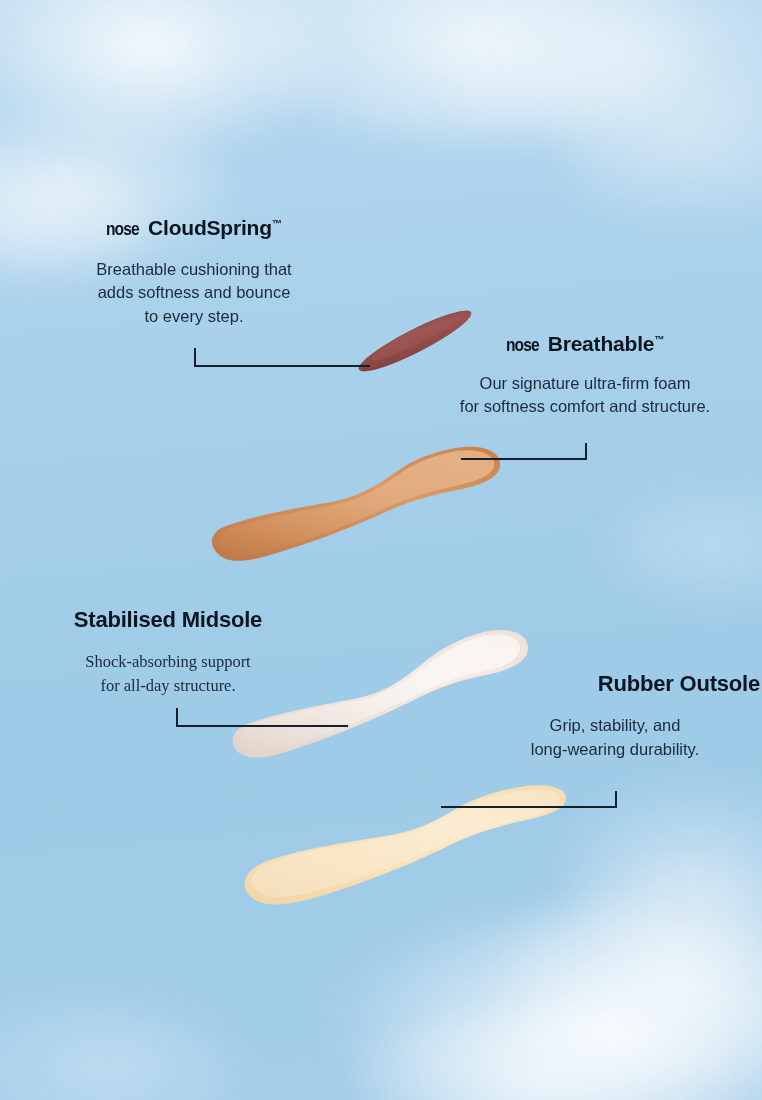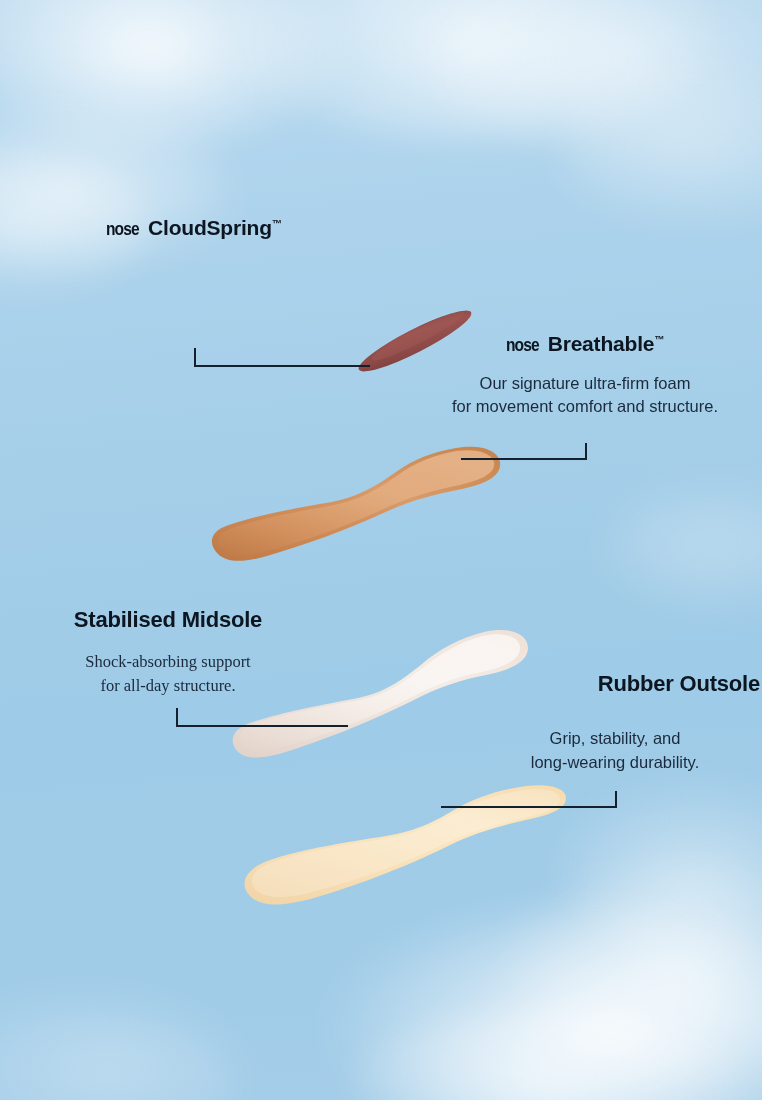--- a/index.html
+++ b/index.html
@@ -256,45 +256,50 @@
   <div class="leader" style="left:438px;top:790px;">
     <svg width="185" height="28" viewBox="0 0 185 28">
       <path d="M3,17 L178,17 L178,1" fill="none" stroke="#14202e" stroke-width="2"></path>
     </svg>
   </div>
 
   <div class="callout" style="left:34px;top:216px;width:320px;">
     <div class="heading" style="text-align:center;">
       <span class="brandmark">nose</span><span>CloudSpring</span><span class="tm">™</span>
     </div>
+    <div class="body" style="margin-top:18px;">
+      <div>Breathable cushioning that</div>
+      <div>adds softness and bounce</div>
+      <div>to every step.</div>
+    </div>
   </div>
 
   <div class="callout" style="left:430px;top:332px;width:310px;">
     <div class="heading" style="text-align:center;">
       <span class="brandmark">nose</span><span>Breathable</span><span class="tm">™</span>
     </div>
     <div class="body" style="margin-top:16px;">
       <div>Our signature ultra-firm foam</div>
-      <div>for movement comfort and structure.</div>
+      <div>for softness comfort and structure.</div>
     </div>
   </div>
 
   <div class="callout" style="left:20px;top:608px;width:296px;">
     <div class="heading" style="text-align:center;font-size:22px;">
       <span>Stabilised Midsole</span>
     </div>
     <div class="body" style="margin-top:18px;font-family:Liberation Serif, serif;">
       <div>Shock-absorbing support</div>
       <div>for all-day structure.</div>
     </div>
   </div>
 
   <div class="callout" style="left:470px;top:672px;width:290px;">
     <div class="heading" style="text-align:right;font-size:22px;">
       <span>Rubber Outsole</span>
     </div>
-    <div class="body" style="margin-top:31px;">
+    <div class="body" style="margin-top:18px;">
       <div>Grip, stability, and</div>
       <div>long-wearing durability.</div>
     </div>
   </div>
 
 </div>
 
 </body></html>

